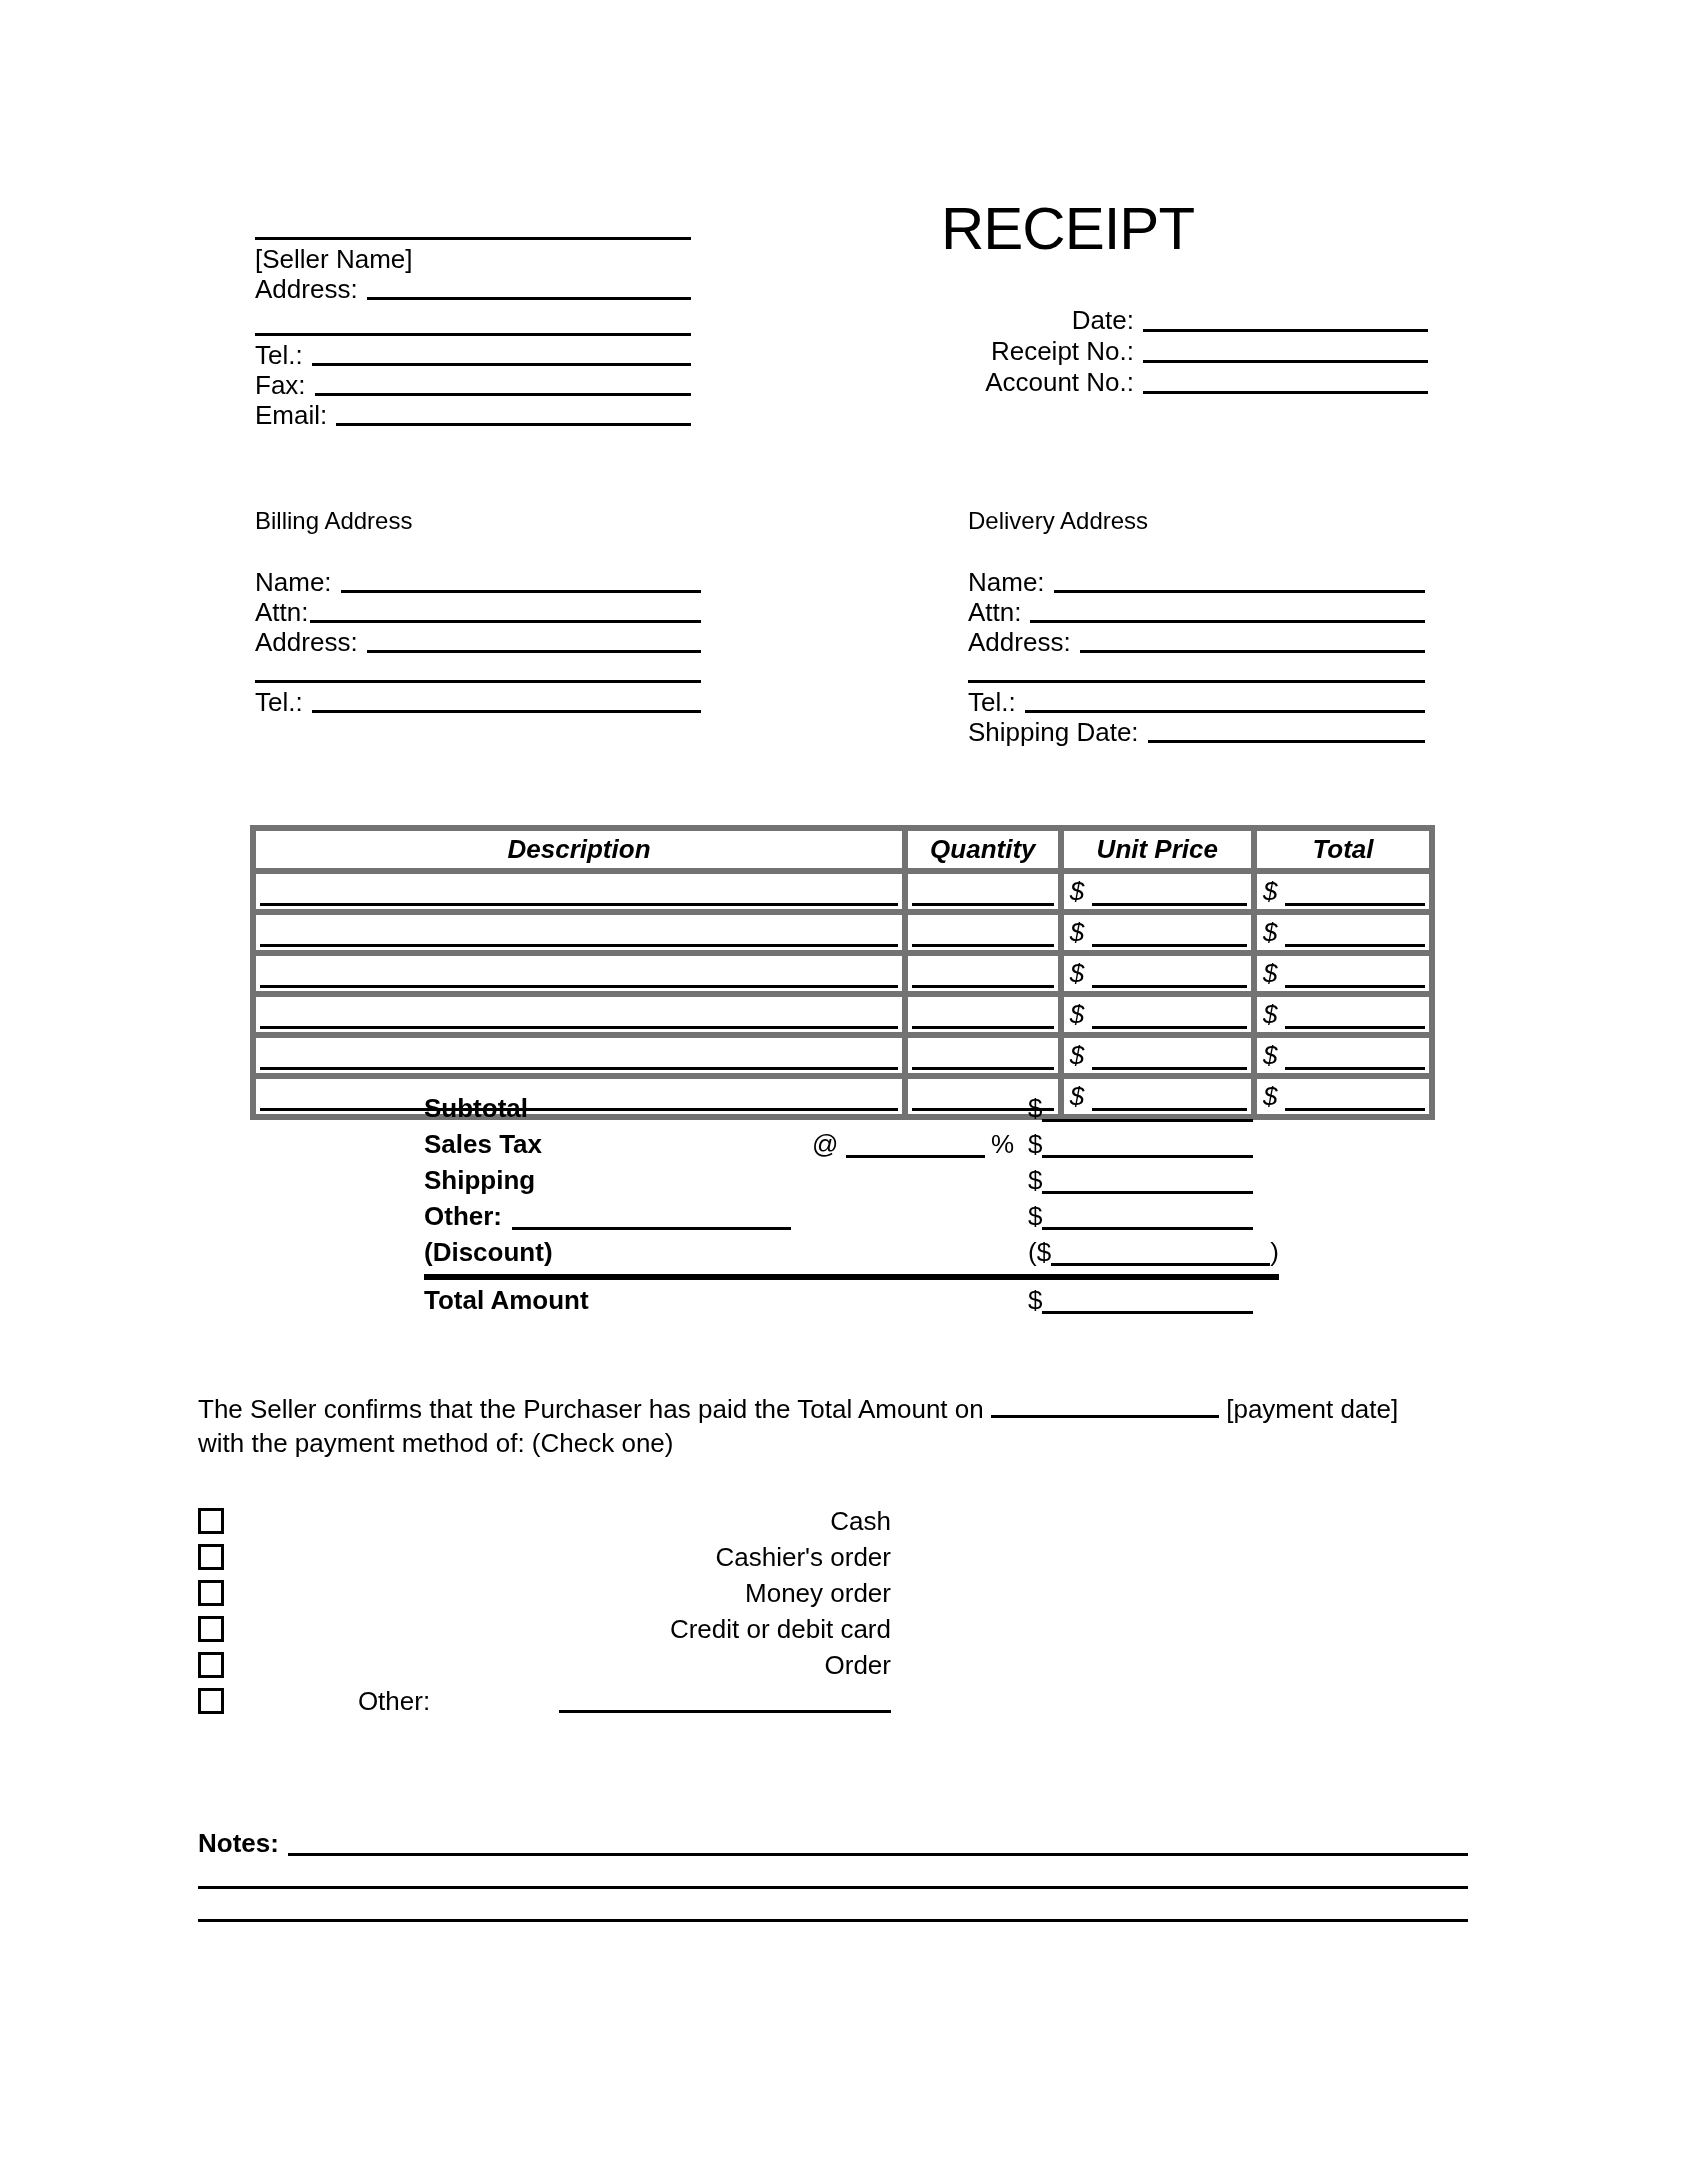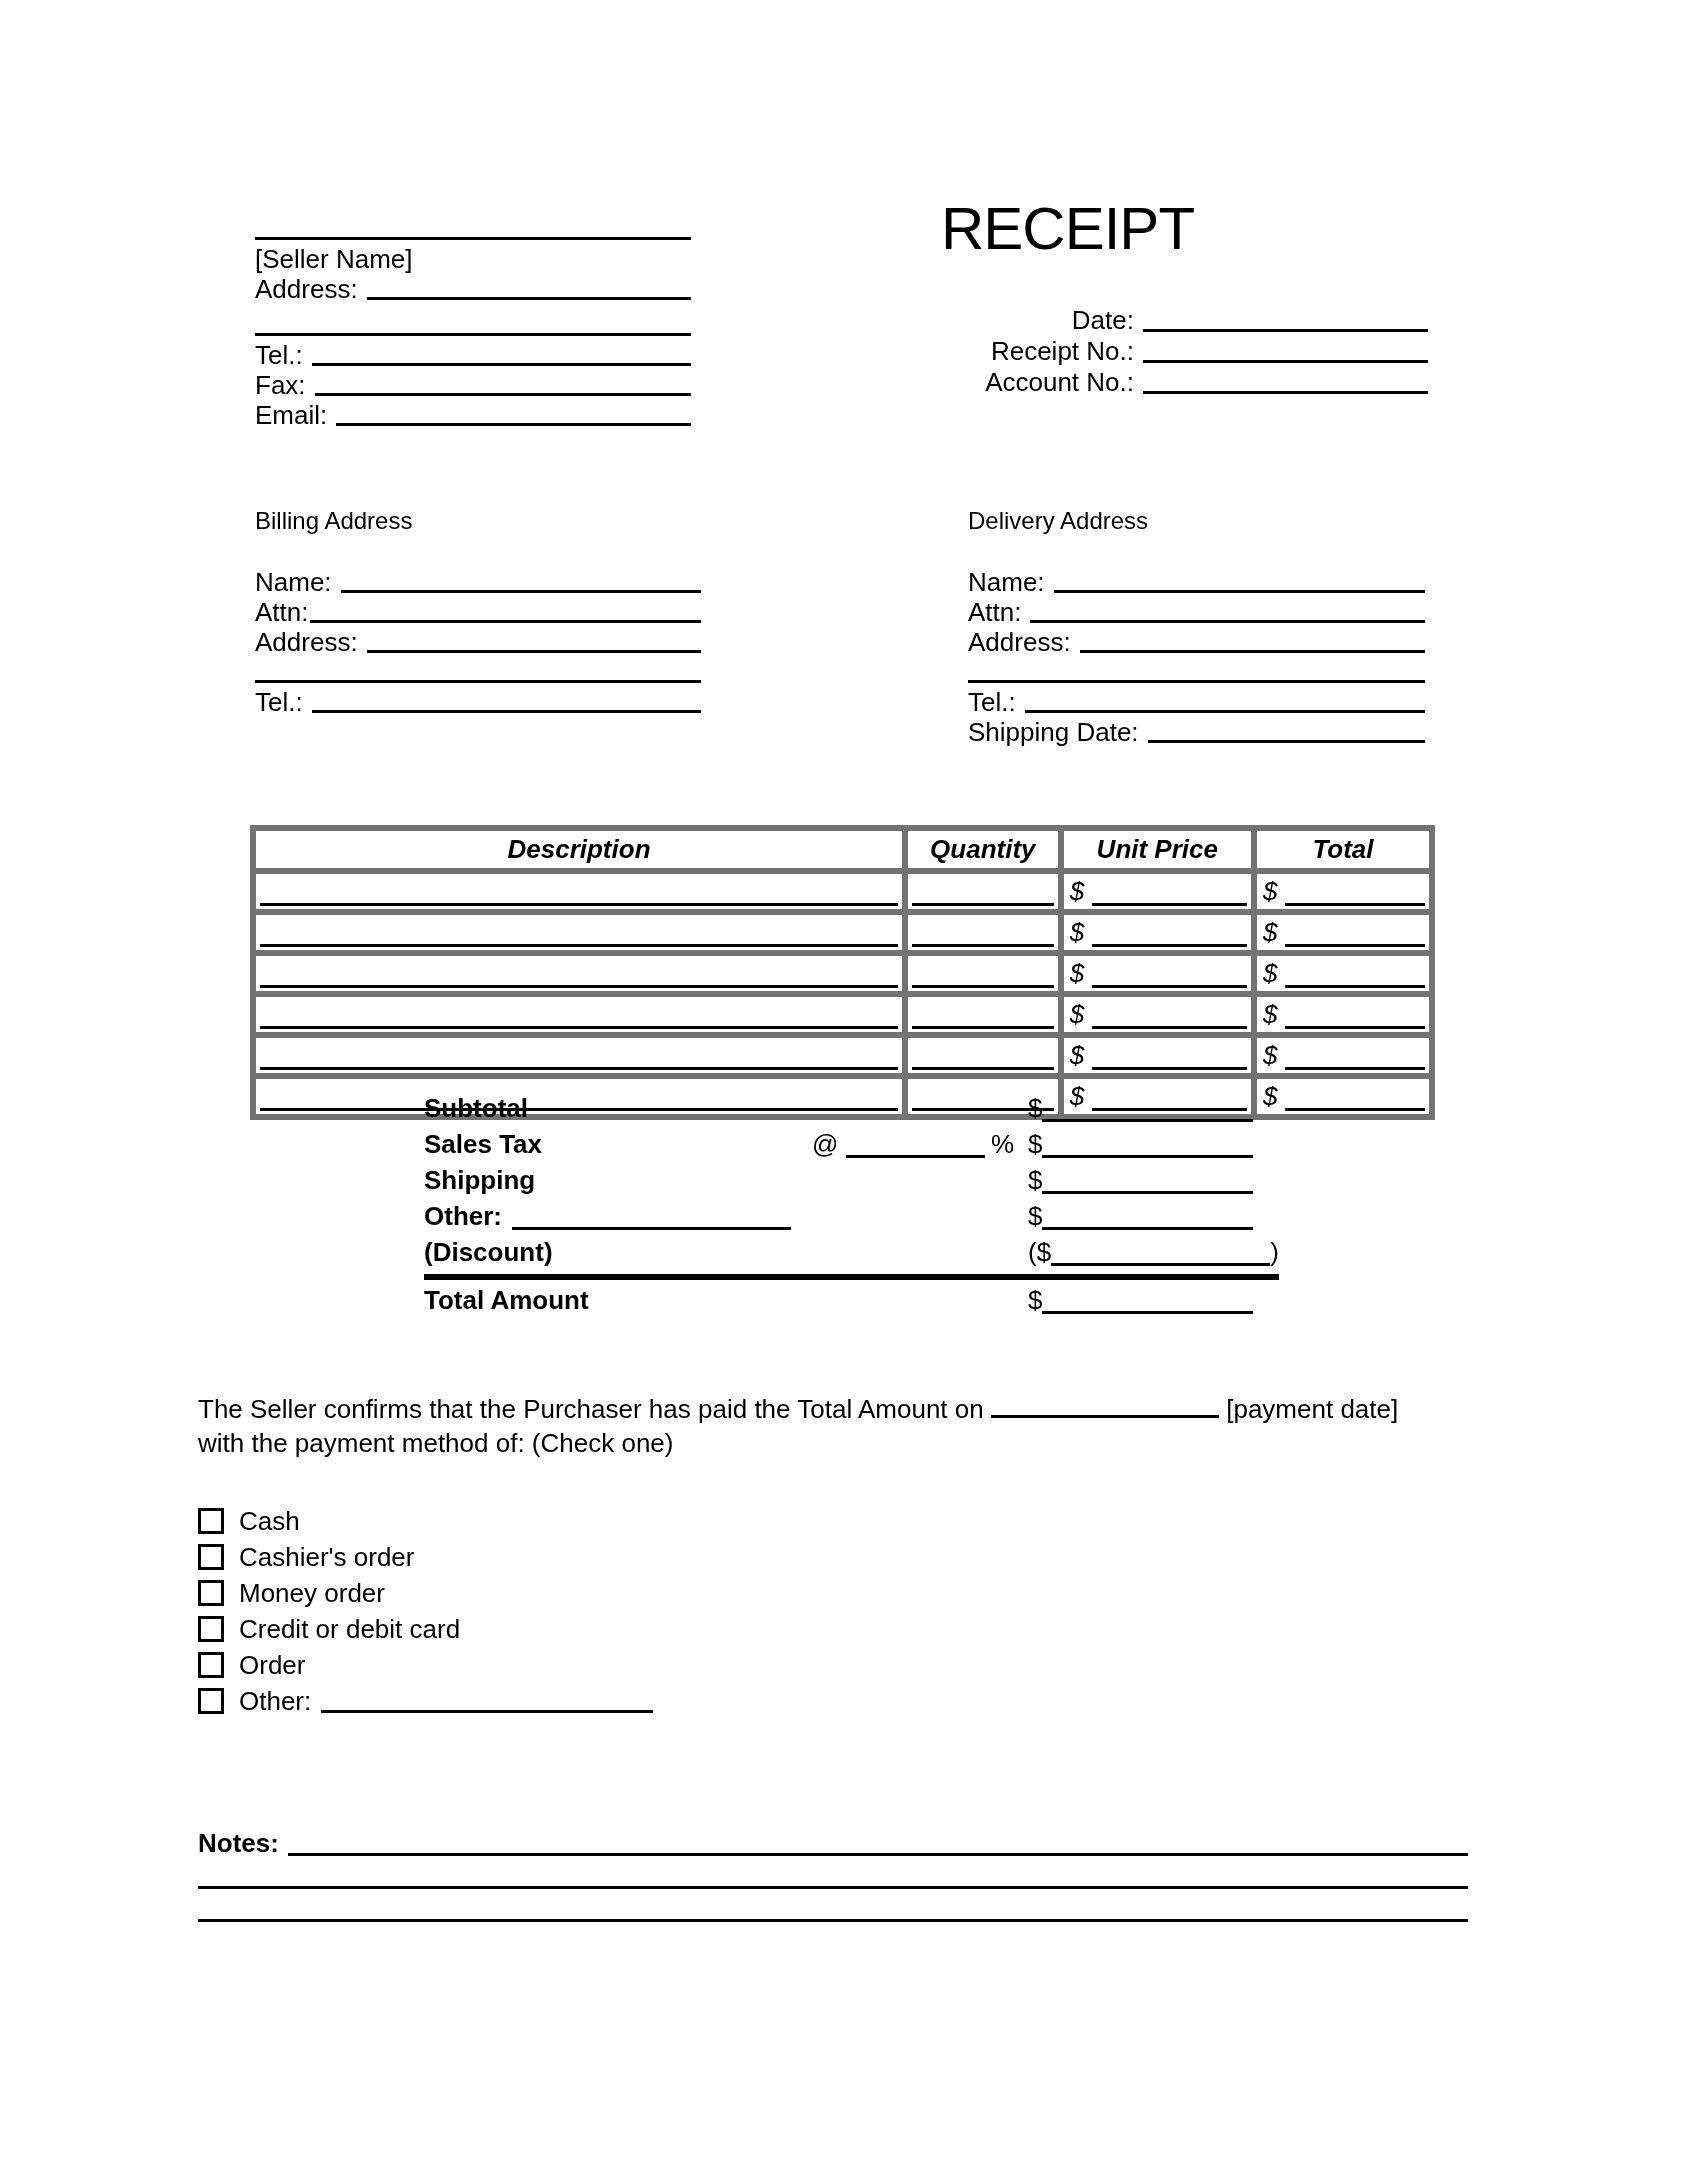--- a/index.html
+++ b/index.html
@@ -45,21 +45,21 @@
   .taxgrp .fill{margin-left:8px;margin-right:6px;}
   .amount{margin-left:auto;width:251px;display:flex;align-items:flex-end;height:36px;line-height:36px;}
   .amount .fill{margin-right:26px;}
   .amount.neg .fill{margin-right:0;}
   .tdivider{height:6px;background:#000;margin:4px 0 2px 0;}
   
   #payment{left:198px;top:1392px;width:1297px;line-height:34px;}
   .inline-fill{display:inline-block;width:228px;border-bottom:3px solid #000;}
   
   #methods{left:198px;top:1503px;width:693px;}
-  .m-row{display:flex;align-items:center;height:36px;line-height:36px;}
+  .m-row{display:flex;align-items:center;height:36px;line-height:36px;justify-content:space-between;}
   .chk{width:20px;height:20px;border:3px solid #000;margin-right:15px;flex:none;}
   .m-other-fill{flex:none;width:332px;border-bottom:3px solid #000;height:1px;align-self:flex-end;margin-bottom:6px;margin-left:10px;}
   
   #notes{left:198px;top:1827px;width:1270px;}
   #notes .frow{height:33px;line-height:33px;}
   #notes .lbl{font-weight:bold;}
 </style>
 </head>
 <body>
 

